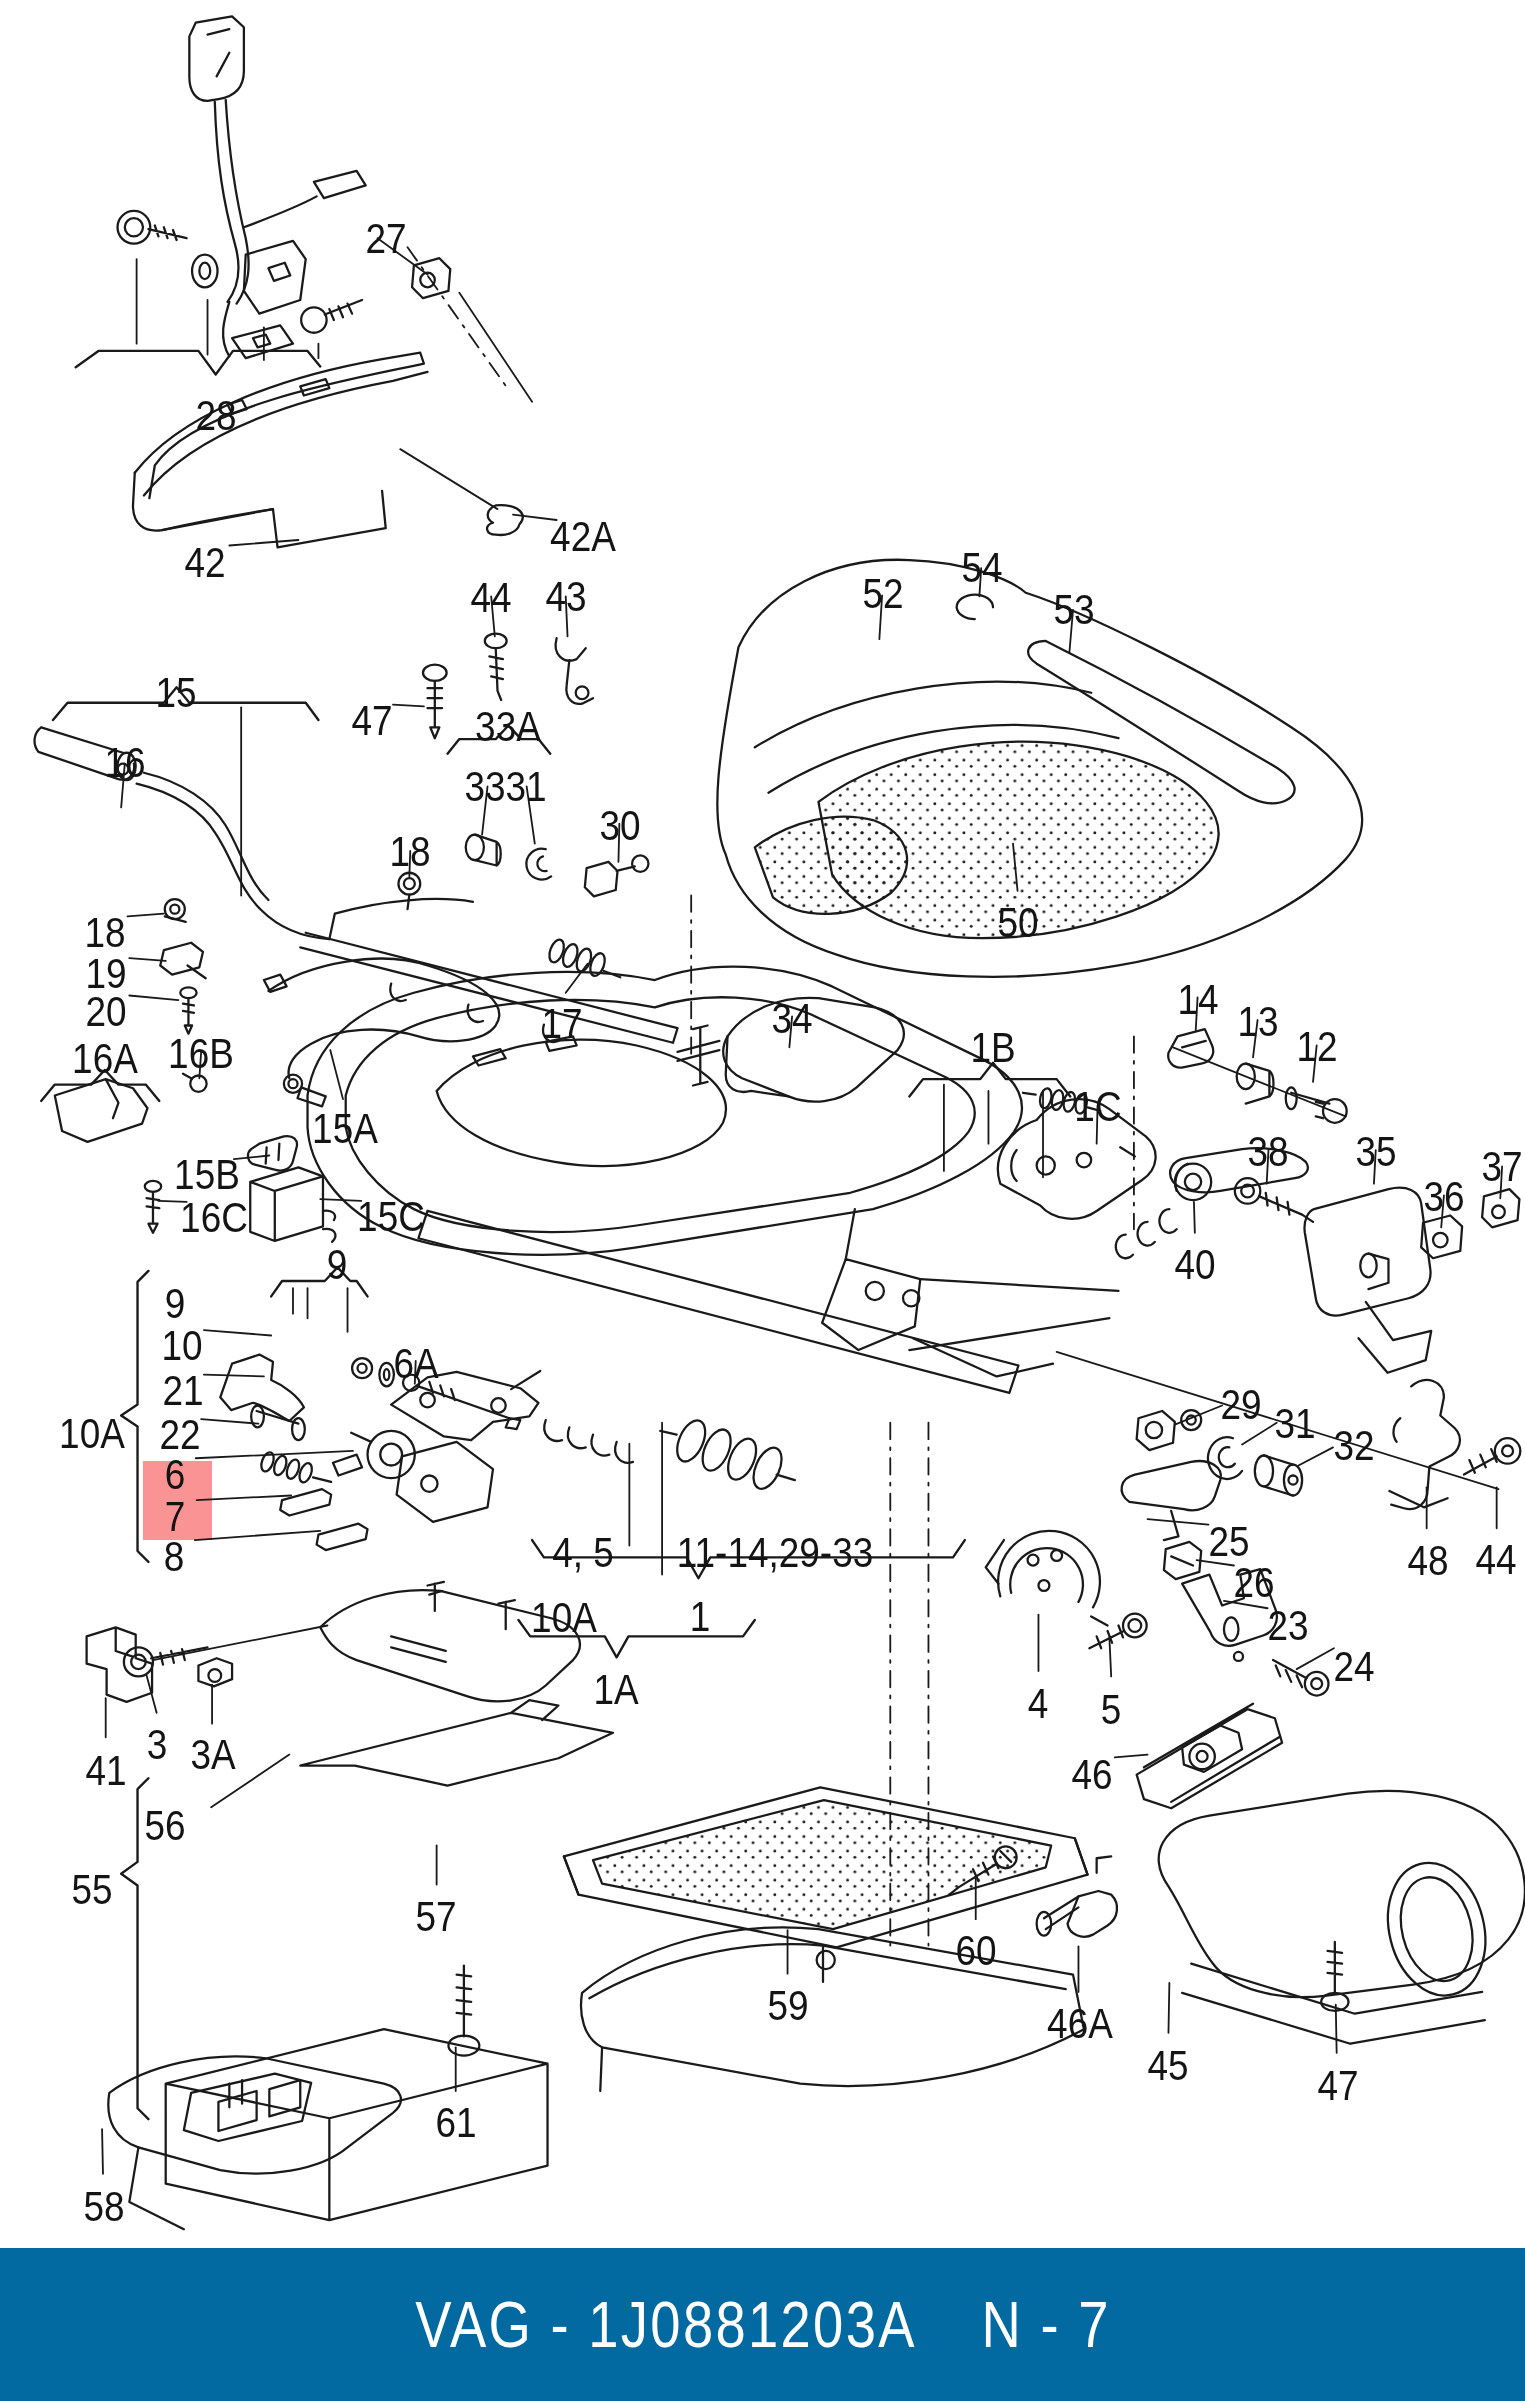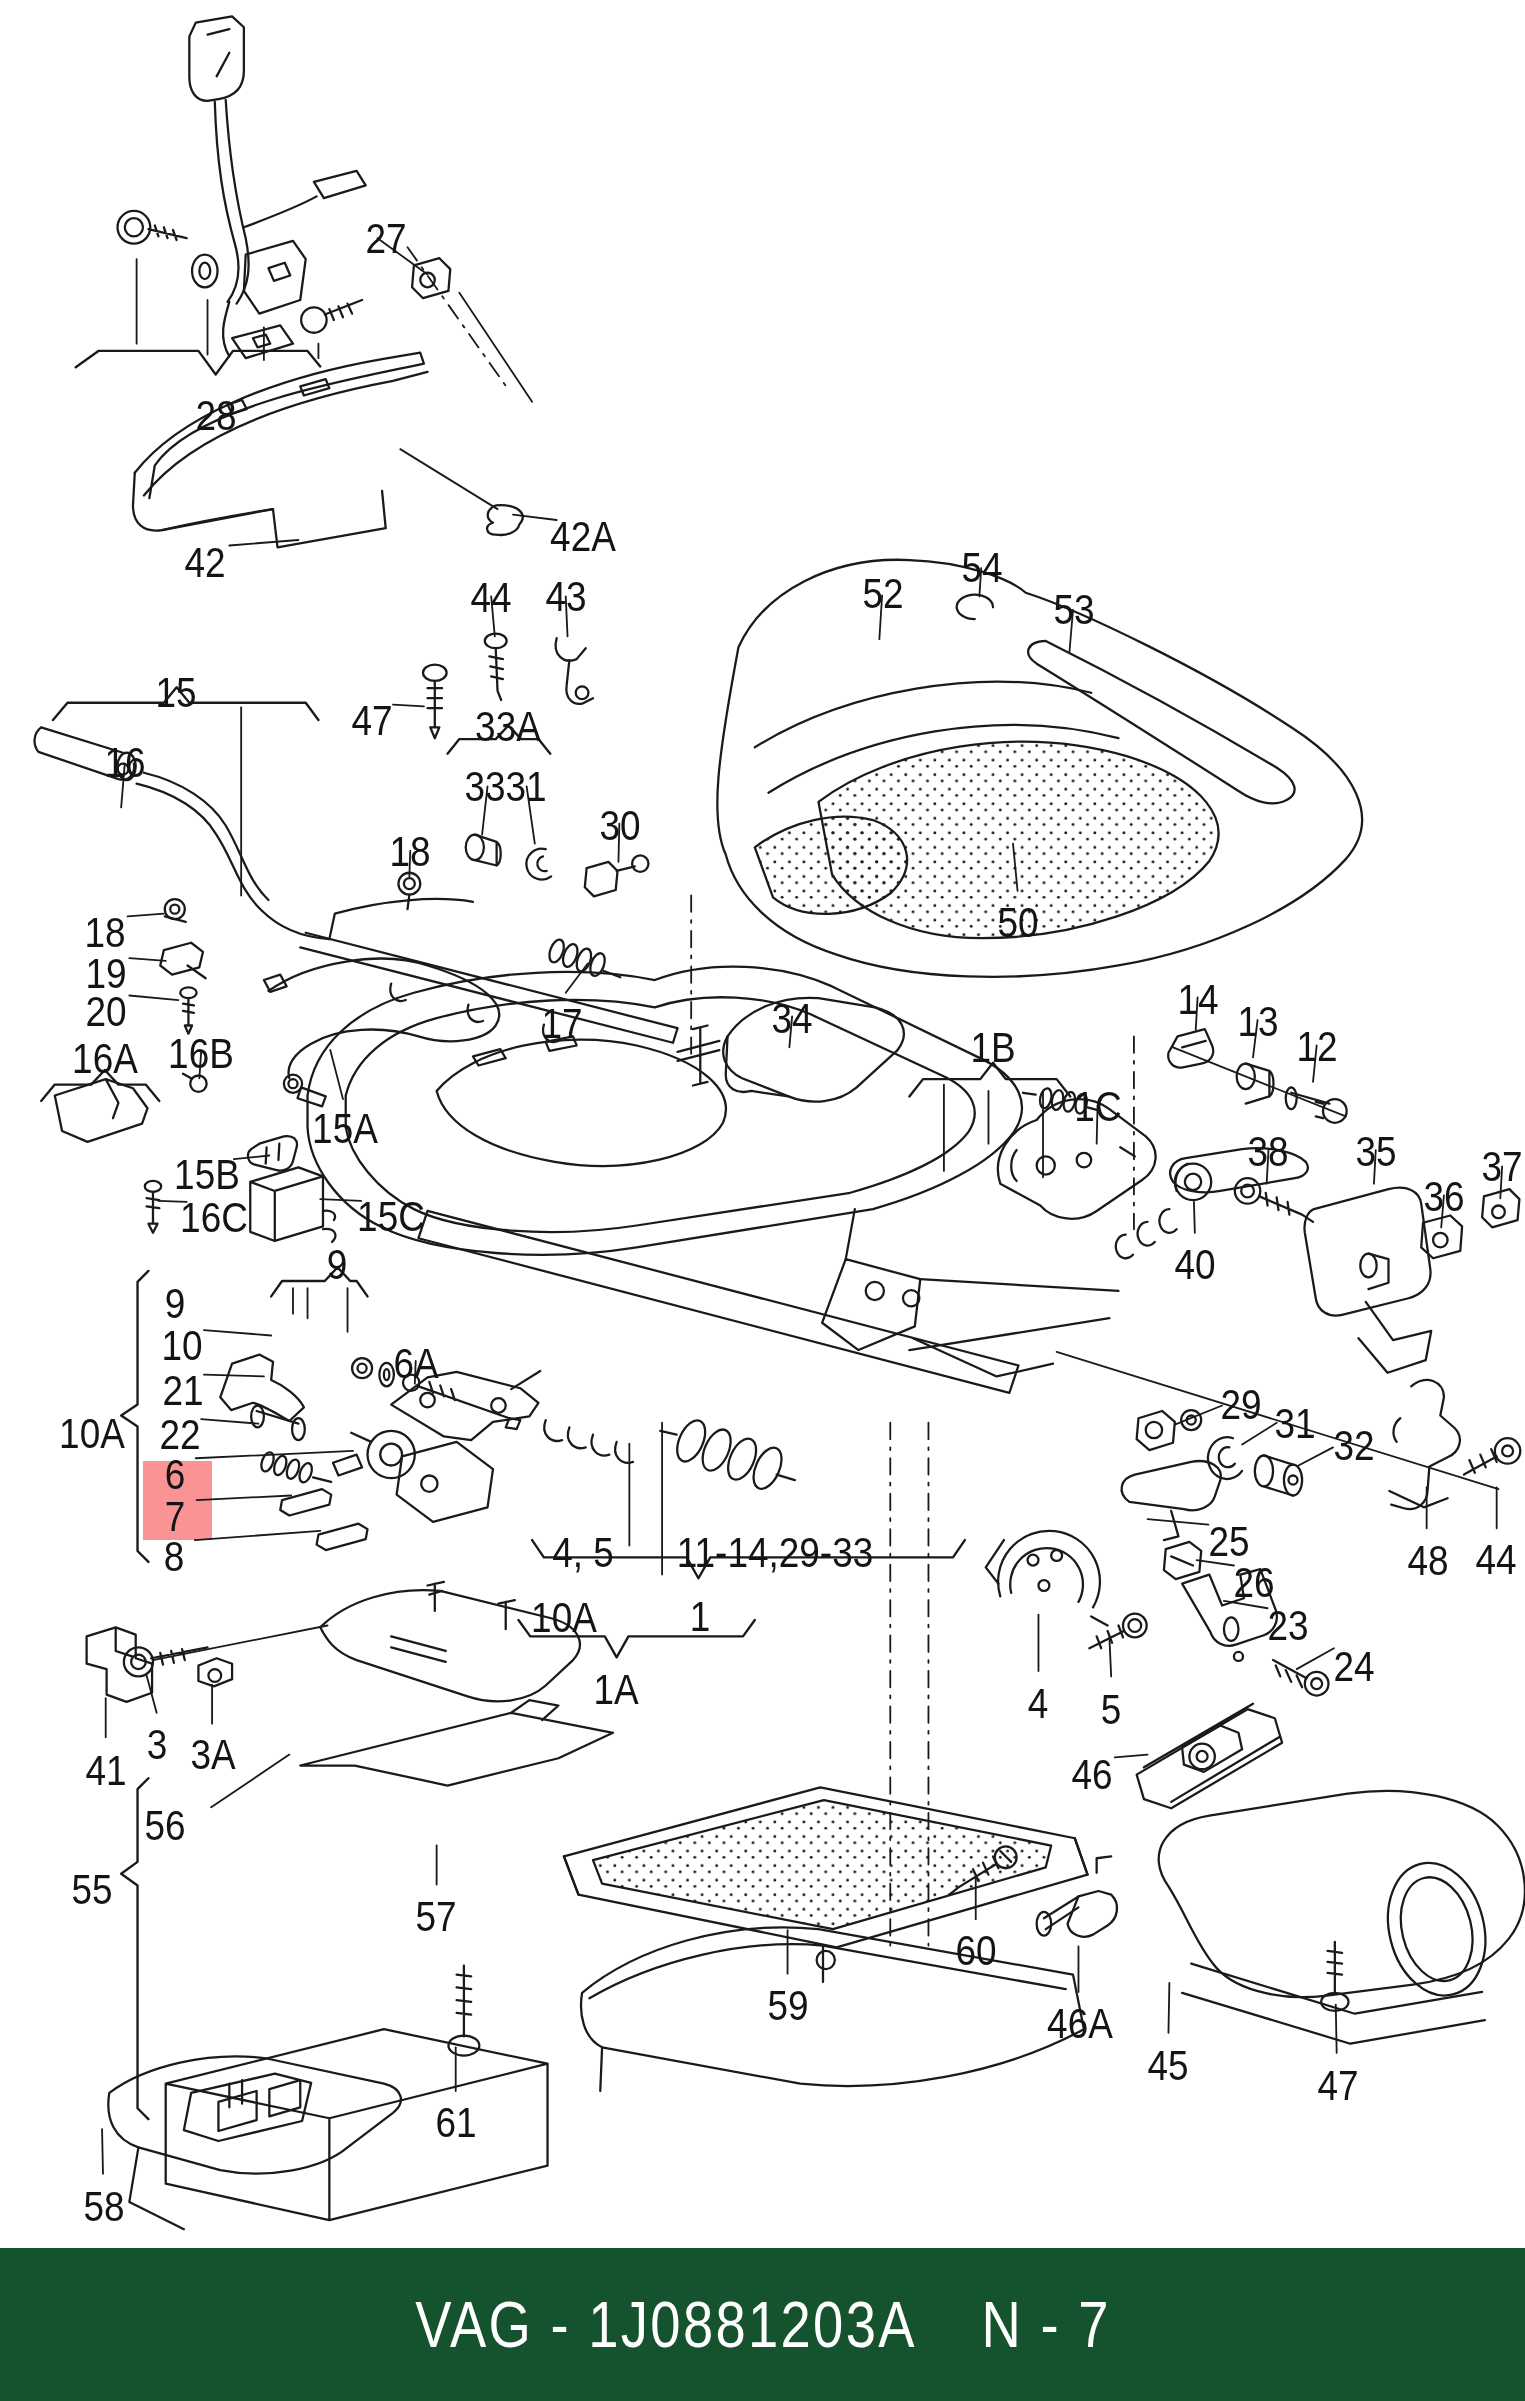--- a/index.html
+++ b/index.html
@@ -467,21 +467,21 @@
       <div class="lbl" style="left: 436px; top: 1901px;">57</div>
       <div class="lbl" style="left: 788px; top: 1990px;">59</div>
       <div class="lbl" style="left: 456px; top: 2107px;">61</div>
       <div class="lbl" style="left: 104px; top: 2191px;">58</div>
       <div class="lbl" style="left: 976px; top: 1935px;">60</div>
       <div class="lbl" style="left: 1080px; top: 2008px;">46A</div>
       <div class="lbl" style="left: 1168px; top: 2050px;">45</div>
       <div class="lbl" style="left: 1338px; top: 2070px;">47</div>
     </div>
 
-  <div id="footer" style="background: #14532d; color: rgb(255, 255, 255);">
+  <div id="footer" style="background: #0369a1; color: rgb(255, 255, 255);">
     <div class="ftext">
       <span>VAG - 1J0881203A</span>
       <span>N - 7</span>
     </div>
   </div>
 
 </div>
 
 
 </body></html>

